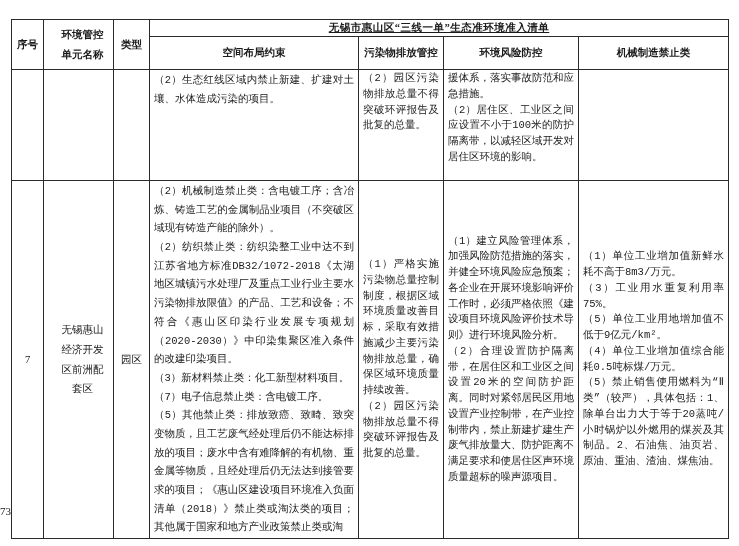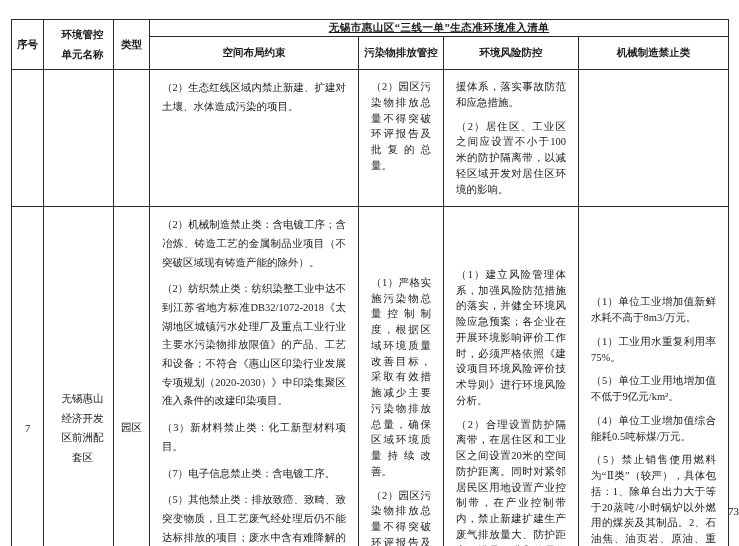--- a/index.html
+++ b/index.html
@@ -15,23 +15,23 @@
     border:1px solid #2b2b2b;padding:1px 4px;font-size:10.5px;
     vertical-align:middle;overflow:hidden;
   }
   td.title-cell{font-weight:bold;text-align:center;font-size:11px;height:14px;line-height:1.2;letter-spacing:.5px;text-decoration:underline;}
   td.hd{font-weight:bold;text-align:center;font-size:11px;line-height:1.3;}
   tr.r-head td{height:30px;font-family:Liberation Serif, serif;}
   tr.r1 td{height:108px;vertical-align:top;}
   tr.r2 td{height:302px;vertical-align:middle;}
   .center{text-align:center;}
   .wrap4{display:inline-block;width:4.15em;line-height:1.9;text-align:center;margin-left:8px;}
-  .cell-text p{margin:8px;text-align:justify;line-height:1.5;}
+  .cell-text p{margin:0;text-align:justify;line-height:1.5;font-family:Liberation Mono, monospace;}
   td.col-space .cell-text p{line-height:1.78;}
-  .pageno{position:absolute;left:0;right:0;top:505px;text-align:right;font-size:11px;color:#1b1b1b;}
+  .pageno{position:absolute;left:0;right:0;top:505px;text-align:left;font-size:11px;color:#1b1b1b;}
 </style>
 </head>
 <body>
 
 <div class="page">
 
   <table class="doc">
     <colgroup>
       <col style="width:32px">
         <col style="width:70px">
@@ -105,21 +105,21 @@
         </td>
         <td>
           <div class="cell-text">
               <p>（1）建立风险管理体系，加强风险防范措施的落实，并健全环境风险应急预案；各企业在开展环境影响评价工作时，必须严格依照《建设项目环境风险评价技术导则》进行环境风险分析。</p>
               <p>（2）合理设置防护隔离带，在居住区和工业区之间设置20米的空间防护距离。同时对紧邻居民区用地设置产业控制带，在产业控制带内，禁止新建扩建生产废气排放量大、防护距离不满足要求和使居住区声环境质量超标的噪声源项目。</p>
             </div>
         </td>
         <td>
           <div class="cell-text">
               <p>（1）单位工业增加值新鲜水耗不高于8m3/万元。</p>
-              <p>（1）工业用水重复利用率75%。</p>
+              <p>（3）工业用水重复利用率75%。</p>
               <p>（5）单位工业用地增加值不低于9亿元/km²。</p>
               <p>（4）单位工业增加值综合能耗0.5吨标煤/万元。</p>
               <p>（5）禁止销售使用燃料为“Ⅱ类”（较严），具体包括：1、除单台出力大于等于20蒸吨/小时锅炉以外燃用的煤炭及其制品。2、石油焦、油页岩、原油、重油、渣油、煤焦油。</p>
             </div>
         </td>
       </tr>
     </tbody>
   </table>
 
   <div class="pageno">73</div>

